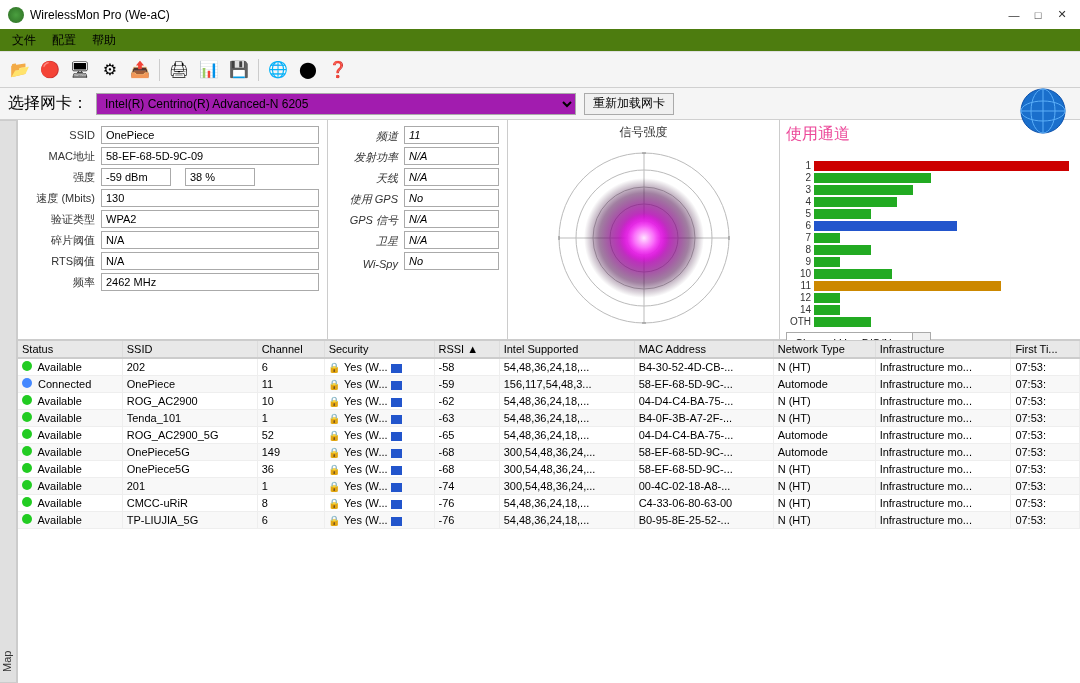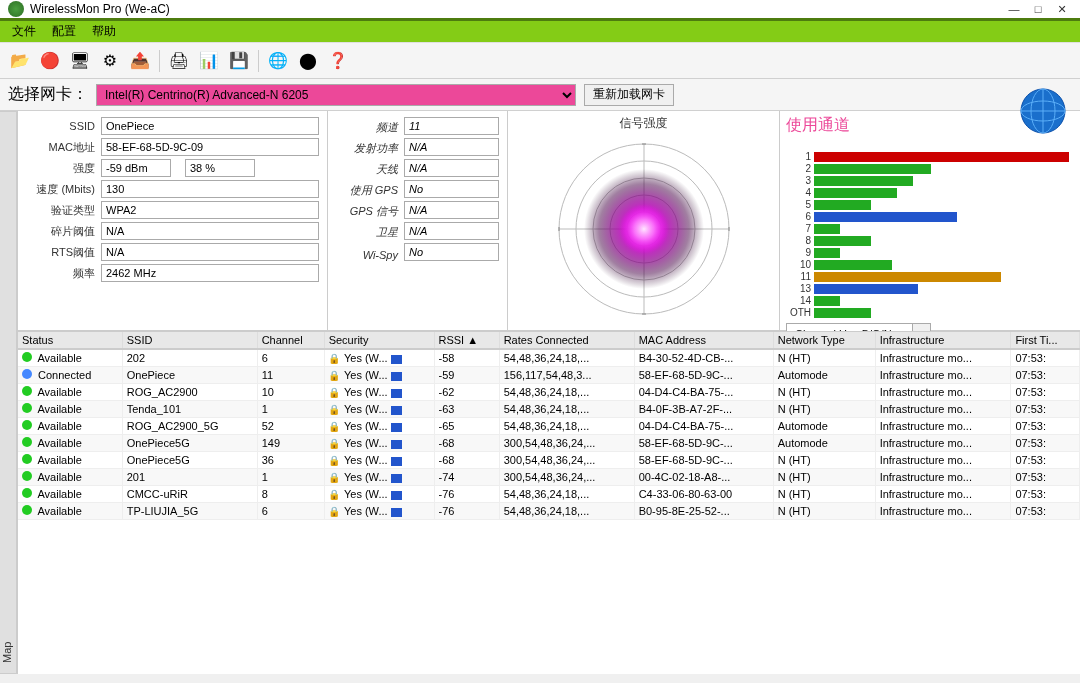--- a/index.html
+++ b/index.html
@@ -1,37 +1,37 @@
 <!DOCTYPE html>
 <html><head>
   <meta charset="utf-8">
   <style>
     * { box-sizing: border-box; margin: 0; padding: 0; }
     body { font-family: 'Segoe UI', Arial, sans-serif; font-size: 12px; background: #f0f0f0; width: 1080px; height: 683px; overflow: hidden; }
     
     
-    .title-bar { background: #ffffff; display: flex; align-items: center; justify-content: space-between; padding: 6px 8px; border-bottom: 3px solid #4d7c0f; height: 21px; }
+    .title-bar { background: #ffffff; display: flex; align-items: center; justify-content: space-between; padding: 6px 8px; border-bottom: 1px solid #4d7c0f; height: 30px; }
     .title-bar-left { display: flex; align-items: center; gap: 6px; font-size: 12px; }
     .title-bar-icon { width: 16px; height: 16px; background: radial-gradient(circle, #4a9f3f, #2d6e24); border-radius: 50%; }
     .title-bar-controls { display: flex; gap: 4px; }
     .title-btn { width: 20px; height: 20px; border: none; background: transparent; cursor: pointer; font-size: 11px; display: flex; align-items: center; justify-content: center; color: #333; }
 
     
-    .menu-bar { background: #84cc16; display: flex; align-items: center; padding: 2px 4px; height: 22px; border-bottom: 1px solid #e0e0e0; }
+    .menu-bar { background: #4d7c0f; display: flex; align-items: center; padding: 2px 4px; height: 22px; border-bottom: 1px solid #e0e0e0; }
     .menu-item { padding: 2px 8px; cursor: pointer; font-size: 12px; }
 
     
     .toolbar { background: #f5f5f5; display: flex; align-items: center; padding: 3px 6px; height: 36px; border-bottom: 1px solid #d0d0d0; gap: 2px; }
     .toolbar-btn { width: 28px; height: 28px; border: 1px solid transparent; background: transparent; cursor: pointer; display: flex; align-items: center; justify-content: center; font-size: 16px; }
     .toolbar-sep { width: 1px; height: 22px; background: #ccc; margin: 0 3px; }
 
     
     .nic-bar { background: #f5f5f5; display: flex; align-items: center; padding: 4px 8px; height: 32px; border-bottom: 1px solid #d0d0d0; gap: 8px; }
     .nic-label { font-size: 16px; }
-    .nic-select { flex: 1; height: 22px; font-size: 12px; border: 1px solid #aaa; padding: 1px 4px; background: #ec4899; max-width: 480px; }
+    .nic-select { flex: 1; height: 22px; font-size: 12px; border: 1px solid #aaa; padding: 1px 4px; background: #a21caf; max-width: 480px; }
     .nic-reload-btn { height: 22px; padding: 0 8px; font-size: 12px; border: 1px solid #aaa; background: #f0f0f0; cursor: pointer; white-space: nowrap; }
 
     
     .main-area { display: flex; height: calc(683px - 120px); }
 
     
     .vertical-tabs { display: flex; flex-direction: column; width: 18px; background: #f0f0f0; border-right: 1px solid #ccc; writing-mode: vertical-rl; }
     .vtab { padding: 10px 3px; font-size: 11px; cursor: pointer; background: #e0e0e0; border: 1px solid #ccc; text-orientation: mixed; transform: rotate(180deg); white-space: nowrap; color: #333; }
 
     
@@ -332,23 +332,23 @@
         <div class="ch-bar" style="width:30%; background:#22aa22;"></div>
       </div>
     </div>
             <div class="ch-row">
       <div class="ch-label">11</div>
       <div class="ch-bar-container">
         <div class="ch-bar" style="width:72%; background:#cc8800;"></div>
       </div>
     </div>
             <div class="ch-row">
-      <div class="ch-label">13</div>
-      <div class="ch-bar-container">
-        <div class="ch-bar" style="width:40%; background:#2255cc;"></div>
+      <div class="ch-label">12</div>
+      <div class="ch-bar-container">
+        <div class="ch-bar" style="width:10%; background:#22aa22;"></div>
       </div>
     </div>
             <div class="ch-row">
       <div class="ch-label">14</div>
       <div class="ch-bar-container">
         <div class="ch-bar" style="width:10%; background:#22aa22;"></div>
       </div>
     </div>
             <div class="ch-row">
       <div class="ch-label">OTH</div>
@@ -367,21 +367,21 @@
 
     <div class="table-area">
       <table>
         <thead>
           <tr>
             <th>Status</th>
             <th>SSID</th>
             <th>Channel</th>
             <th>Security</th>
             <th>RSSI ▲</th>
-            <th>Rates Connected</th>
+            <th>Intel Supported</th>
             <th>MAC Address</th>
             <th>Network Type</th>
             <th>Infrastructure</th>
             <th>First Ti...</th>
           </tr>
         </thead>
         <tbody id="table-body">
         <tr>
       <td>
         <span class="status-dot dot-green"></span>

